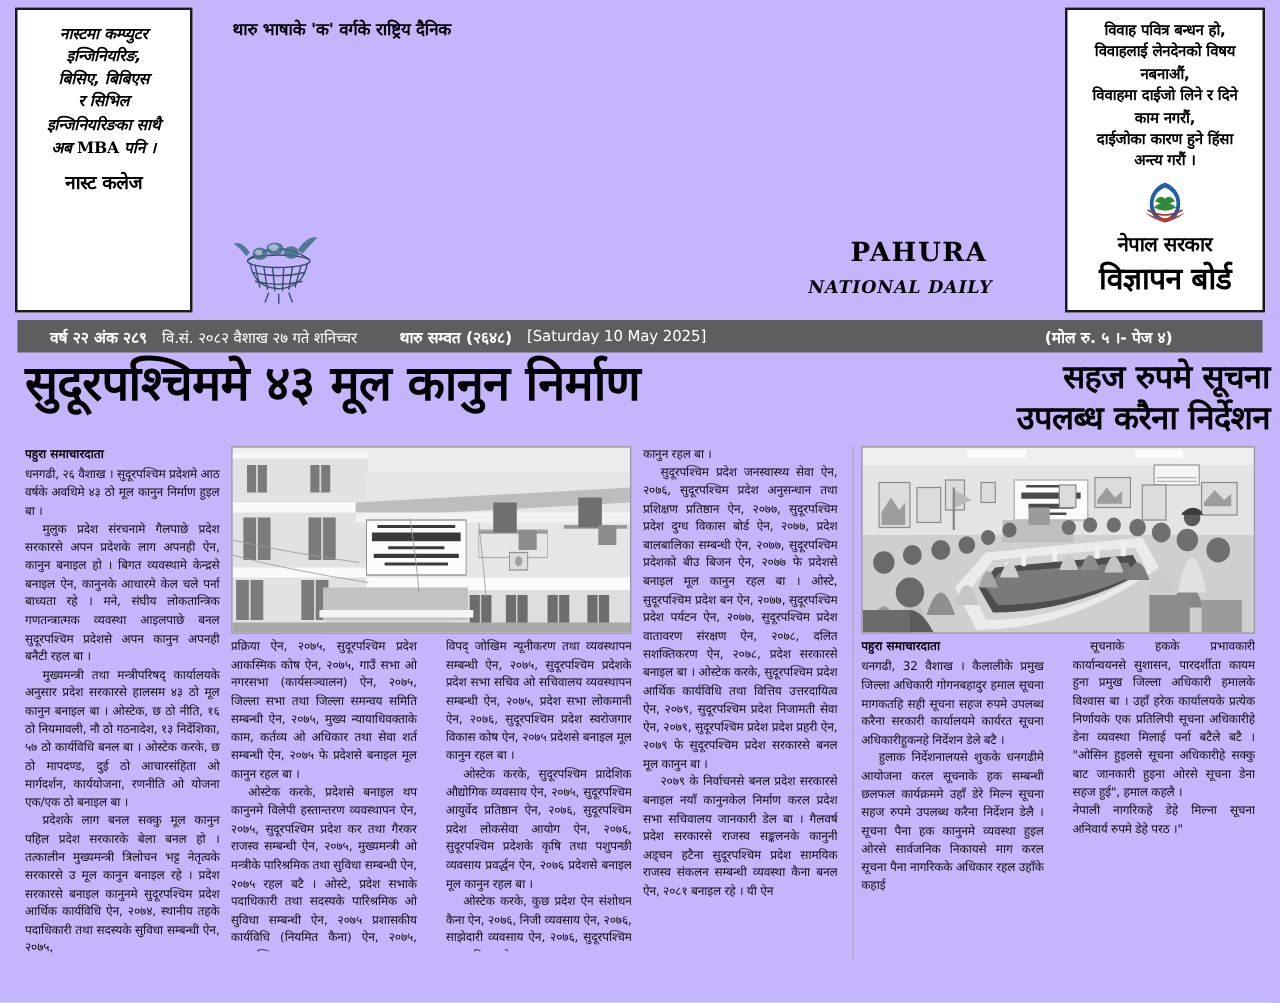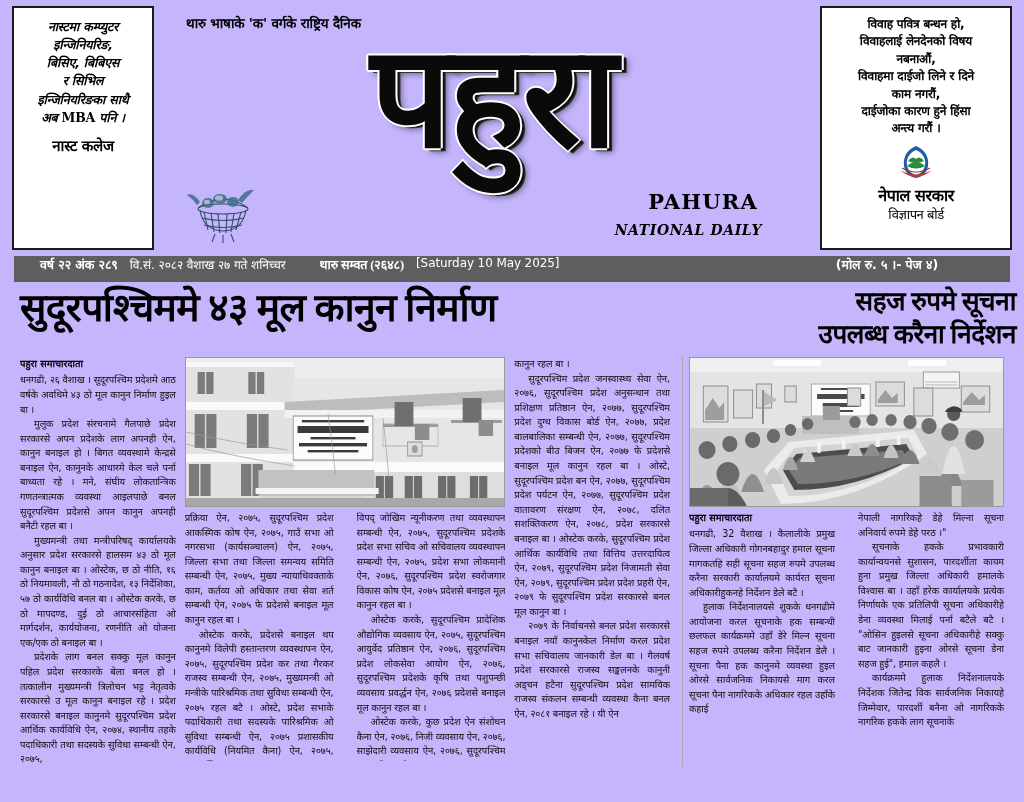--- a/index.html
+++ b/index.html
@@ -15,21 +15,21 @@
   
   .masthead{display:flex;align-items:stretch;height:244px;}
   .ad-box{
     border:2px solid #1a1a1a;
     box-sizing:border-box;
     display:flex;flex-direction:column;align-items:center;justify-content:flex-start;
     text-align:center;
     background:#fff;
   }
   .ad-left{width:142px;padding:10px 4px 4px 4px;margin-left:4px;}
-  .ad-right{width:192px;padding:8px 4px 4px 4px;margin-right:4px;}
+  .ad-right{width:160px;padding:8px 4px 4px 4px;margin-right:4px;}
 
   .ad-left .al{
     font-family:"DejaVu Sans","Liberation Sans",sans-serif;
     font-style:italic;font-weight:600;
     font-size:12.5px;line-height:1.45;color:#000;
     letter-spacing:-0.2px;
   }
   .ad-left .al .mba{font-style:normal;font-family:"DejaVu Serif","Liberation Serif",serif;font-weight:bold;}
   .ad-left .college{
     font-size:15px;font-weight:bold;margin-top:8px;color:#000;letter-spacing:-0.3px;
@@ -38,21 +38,21 @@
     font-size:8.6px;line-height:1.5;margin-top:4px;font-weight:bold;color:#000;letter-spacing:-0.2px;
   }
 
   .ad-right .ar{
     font-size:12px;line-height:1.45;font-weight:bold;color:#000;letter-spacing:-0.2px;
   }
   .ad-right .emblem{
     width:36px;height:36px;margin:6px auto 2px auto;position:relative;
   }
   .ad-right .gov{font-size:16px;font-weight:bold;margin-top:2px;letter-spacing:-0.4px;}
-  .ad-right .board{font-size:13px;font-weight:normal;letter-spacing:-0.5px;margin-top:-1px;}
+  .ad-right .board{font-size:24px;font-weight:bold;letter-spacing:-0.5px;margin-top:-1px;}
 
   .center-head{flex:1;position:relative;display:flex;flex-direction:column;padding:0 10px;}
   .taglines{display:flex;justify-content:space-between;align-items:flex-end;padding:8px 14px 0 22px;}
   .tagline{font-size:13.5px;font-weight:bold;color:#000;letter-spacing:-0.2px;}
   .tagline.right{padding-right:14px;}
 
   .logo-zone{position:relative;flex:1;}
   .paper-title{
     position:absolute;left:18px;top:-6px;right:6px;
     text-align:center;
@@ -83,31 +83,31 @@
     font-family:"DejaVu Serif","Liberation Serif",serif;
     font-style:italic;font-weight:bold;font-size:14px;letter-spacing:.6px;color:#000;
   }
 
   
   .infobar{
     margin:6px 6px 0 6px;
     background:#5e5e5e;
     color:#ffffff;
     height:26px;
-    display:flex;
+    display:flex;align-items:center;
     font-size:12.5px;font-weight:bold;
     letter-spacing:-0.1px;
   }
   .infobar .ib{padding-left:26px;}
-  .infobar .ib2{padding-left:34px;font-family:Liberation Serif, serif;}
+  .infobar .ib2{padding-left:34px;}
   .infobar .ib3{padding-left:12px;font-weight:normal;font-size:12px;}
   .infobar .ib4{margin-left:auto;padding-right:72px;}
 
   
-  .headline-row{display:flex;margin-top:4px;font-family:Liberation Serif, serif;}
+  .headline-row{display:flex;margin-top:4px;}
   .hl-left{width:672px;padding-left:12px;box-sizing:border-box;}
   .hl-right{flex:1;padding-left:8px;box-sizing:border-box;text-align:right;}
   .headline-main{
     font-size:39px;font-weight:bold;color:#000;line-height:1.12;letter-spacing:-0.6px;
     white-space:nowrap;
   }
   .headline-sec{
     font-size:26px;font-weight:bold;color:#000;line-height:1.25;letter-spacing:-0.4px;
   }
 
@@ -157,21 +157,20 @@
         </div>
       </div>
       <div class="college">नास्ट कलेज</div>
     </div>
 
     <div class="center-head">
       <div class="taglines">
         <div class="tagline">थारु भाषाके 'क' वर्गके राष्ट्रिय दैनिक</div>
       </div>
       <div class="logo-zone">
-        <div class="paper-title">पहुरा</div>
 
         <div class="basket">
           <svg viewBox="0 0 74 66" xmlns="http://www.w3.org/2000/svg">
             <g fill="none" stroke="#2a4a5e" stroke-width="1.1">
               <path d="M12 30 q25 -18 50 0"></path>
               <ellipse cx="37" cy="31" rx="25" ry="5"></ellipse>
               <path d="M14 32 q3 20 23 21 q20 -1 23 -21"></path>
               <path d="M18 34 l4 18 M25 35 l3 19 M32 36 l2 19 M41 36 l-1 19 M48 35 l-3 19 M55 34 l-5 18"></path>
               <path d="M16 40 q21 5 42 0 M18 47 q19 5 38 0"></path>
               <path d="M29 56 l-3 8 M45 56 l3 8 M37 57 l0 8"></path>
@@ -461,21 +460,20 @@
         </svg>
       </div>
 
       <div class="cols2">
         <div class="col clip" style="max-height:258px;">
           <div class="byline">पहुरा समाचारदाता</div>
           <p class="bt noind">धनगढी, 32 वैशाख । कैलालीके प्रमुख जिल्ला अधिकारी गोगनबहादुर हमाल सूचना मागकतहि सही सूचना सहज रुपमे उपलब्ध करैना सरकारी कार्यालयमे कार्यरत सूचना अधिकारीहुकनहे निर्देशन डेले बटै ।</p>
           <p class="bt">हुलाक निर्देशनालयसे शुकके धनगढीमे आयोजना करल सूचनाके हक सम्बन्धी छलफल कार्यक्रममे उहाँ डेरे मिल्न सूचना सहज रुपमे उपलब्ध करैना निर्देशन डेलै । सूचना पैना हक कानुनमे व्यवस्था हुइल ओरसे सार्वजनिक निकायसे माग करल सूचना पैना नागरिकके अधिकार रहल उहाँके कहाई</p>
         </div>
         <div class="col clip" style="max-height:258px;">
+          <p class="bt">सूचनाके हकके प्रभावकारी कार्यान्वयनसे सुशासन, पारदर्शीता कायम हुना प्रमुख जिल्ला अधिकारी हमालके विश्वास बा । उहाँ हरेक कार्यालयके प्रत्येक निर्णायके एक प्रतिलिपी सूचना अधिकारीहे डेना व्यवस्था मिलाई पर्ना बटैले बटै । "ओसिन हुइलसे सूचना अधिकारीहे सक्कु बाट जानकारी हुइना ओरसे सूचना डेना सहज हुई", हमाल कहलै ।</p>
           <p class="bt noind">नेपाली नागरिकहे डेहे मिल्ना सूचना अनिवार्य रुपमे डेहे परठ ।"</p>
-          <p class="bt">सूचनाके हकके प्रभावकारी कार्यान्वयनसे सुशासन, पारदर्शीता कायम हुना प्रमुख जिल्ला अधिकारी हमालके विश्वास बा । उहाँ हरेक कार्यालयके प्रत्येक निर्णायके एक प्रतिलिपी सूचना अधिकारीहे डेना व्यवस्था मिलाई पर्ना बटैले बटै । "ओसिन हुइलसे सूचना अधिकारीहे सक्कु बाट जानकारी हुइना ओरसे सूचना डेना सहज हुई", हमाल कहलै ।</p>
-          <p class="bt">कार्यक्रममे हुलाक निर्देशनालयके निर्देशक जितेन्द्र विक  सार्वजनिक निकायहे जिम्मेवार, पारदर्शी बनैना ओ नागरिकके नागरिक हकके लाग सूचनाके</p>
         </div>
       </div>
     </div>
 
   </div>
 </div>
 
 </body></html>

